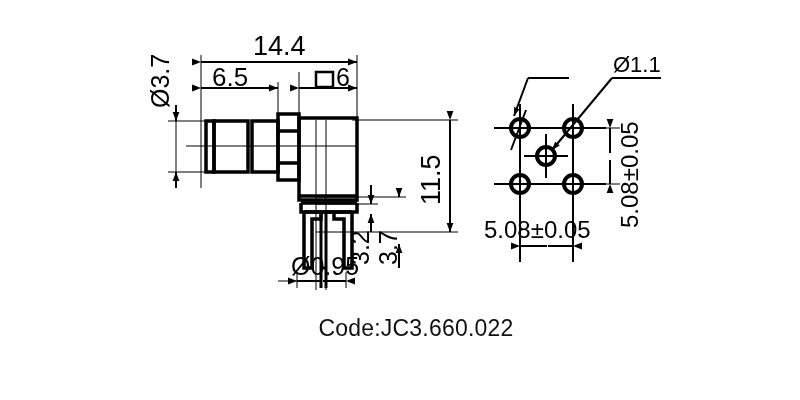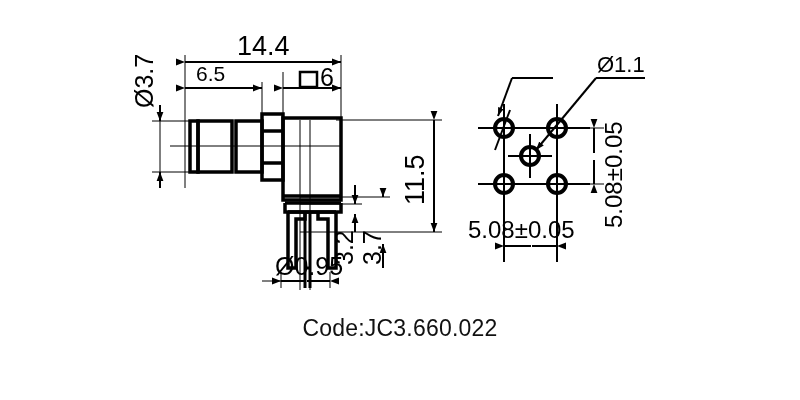--- a/index.html
+++ b/index.html
@@ -1,21 +1,21 @@
 <!DOCTYPE html>
 <html><head>
 <meta charset="utf-8">
 <style>
   html,body{margin:0;padding:0;}
   body{
     width:800px;height:400px;background:#ffffff;
     font-family:"Liberation Sans", sans-serif;
     overflow:hidden;position:relative;
   }
-  #sheet{position:absolute;left:0;top:0;width:702px;height:400px;}
+  #sheet{position:absolute;left:16px;top:0;width:702px;height:400px;}
   .txt{position:absolute;font-family:"Liberation Sans",sans-serif;color:#000;white-space:nowrap;}
   .caption{
     position:absolute;left:0;top:0;width:800px;text-align:center;
     font-size:23px;color:#111;letter-spacing:0.2px;
   }
   svg{display:block;}
 </style>
 </head>
 <body>
 
@@ -133,21 +133,21 @@
       <line x1="594" y1="128" x2="594" y2="153" marker-start="url(#ah)"></line>
       <line x1="594" y1="184" x2="594" y2="160" marker-start="url(#ah)"></line>
       <line x1="566" y1="128" x2="604" y2="128" stroke-width="1"></line>
       <line x1="566" y1="184" x2="604" y2="184" stroke-width="1"></line>
     </g>
   </g>
 </svg>
 
 <div class="txt" style="left:237px;top:31px;font-size:27px;">14.4</div>
 
-<div class="txt" style="left:196px;top:62px;font-size:21px;">6.5</div>
+<div class="txt" style="left:196px;top:62px;font-size:26px;">6.5</div>
 
 <div class="txt" style="left:320px;top:63px;font-size:25px;">6</div>
 
 <div class="txt" style="left:130px;top:108px;font-size:25px;transform:rotate(-90deg);transform-origin:left top;">
   <span>Ø</span><span>3.7</span>
 </div>
 
 <div class="txt" style="left:400px;top:205px;font-size:27px;transform:rotate(-90deg);transform-origin:left top;">11.5</div>
 
 <div class="txt" style="left:330px;top:265px;font-size:25px;transform:rotate(-90deg);transform-origin:left top;">3.2</div>

